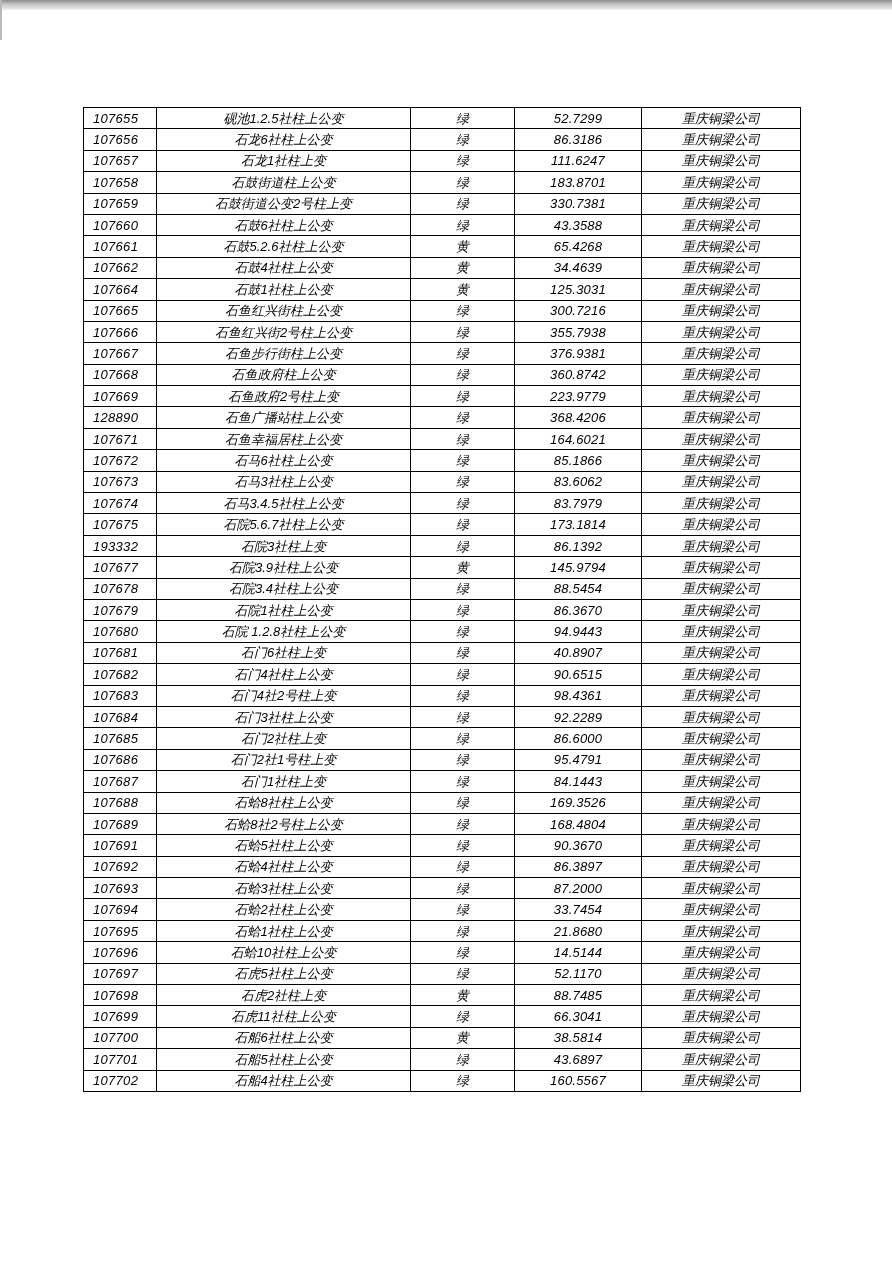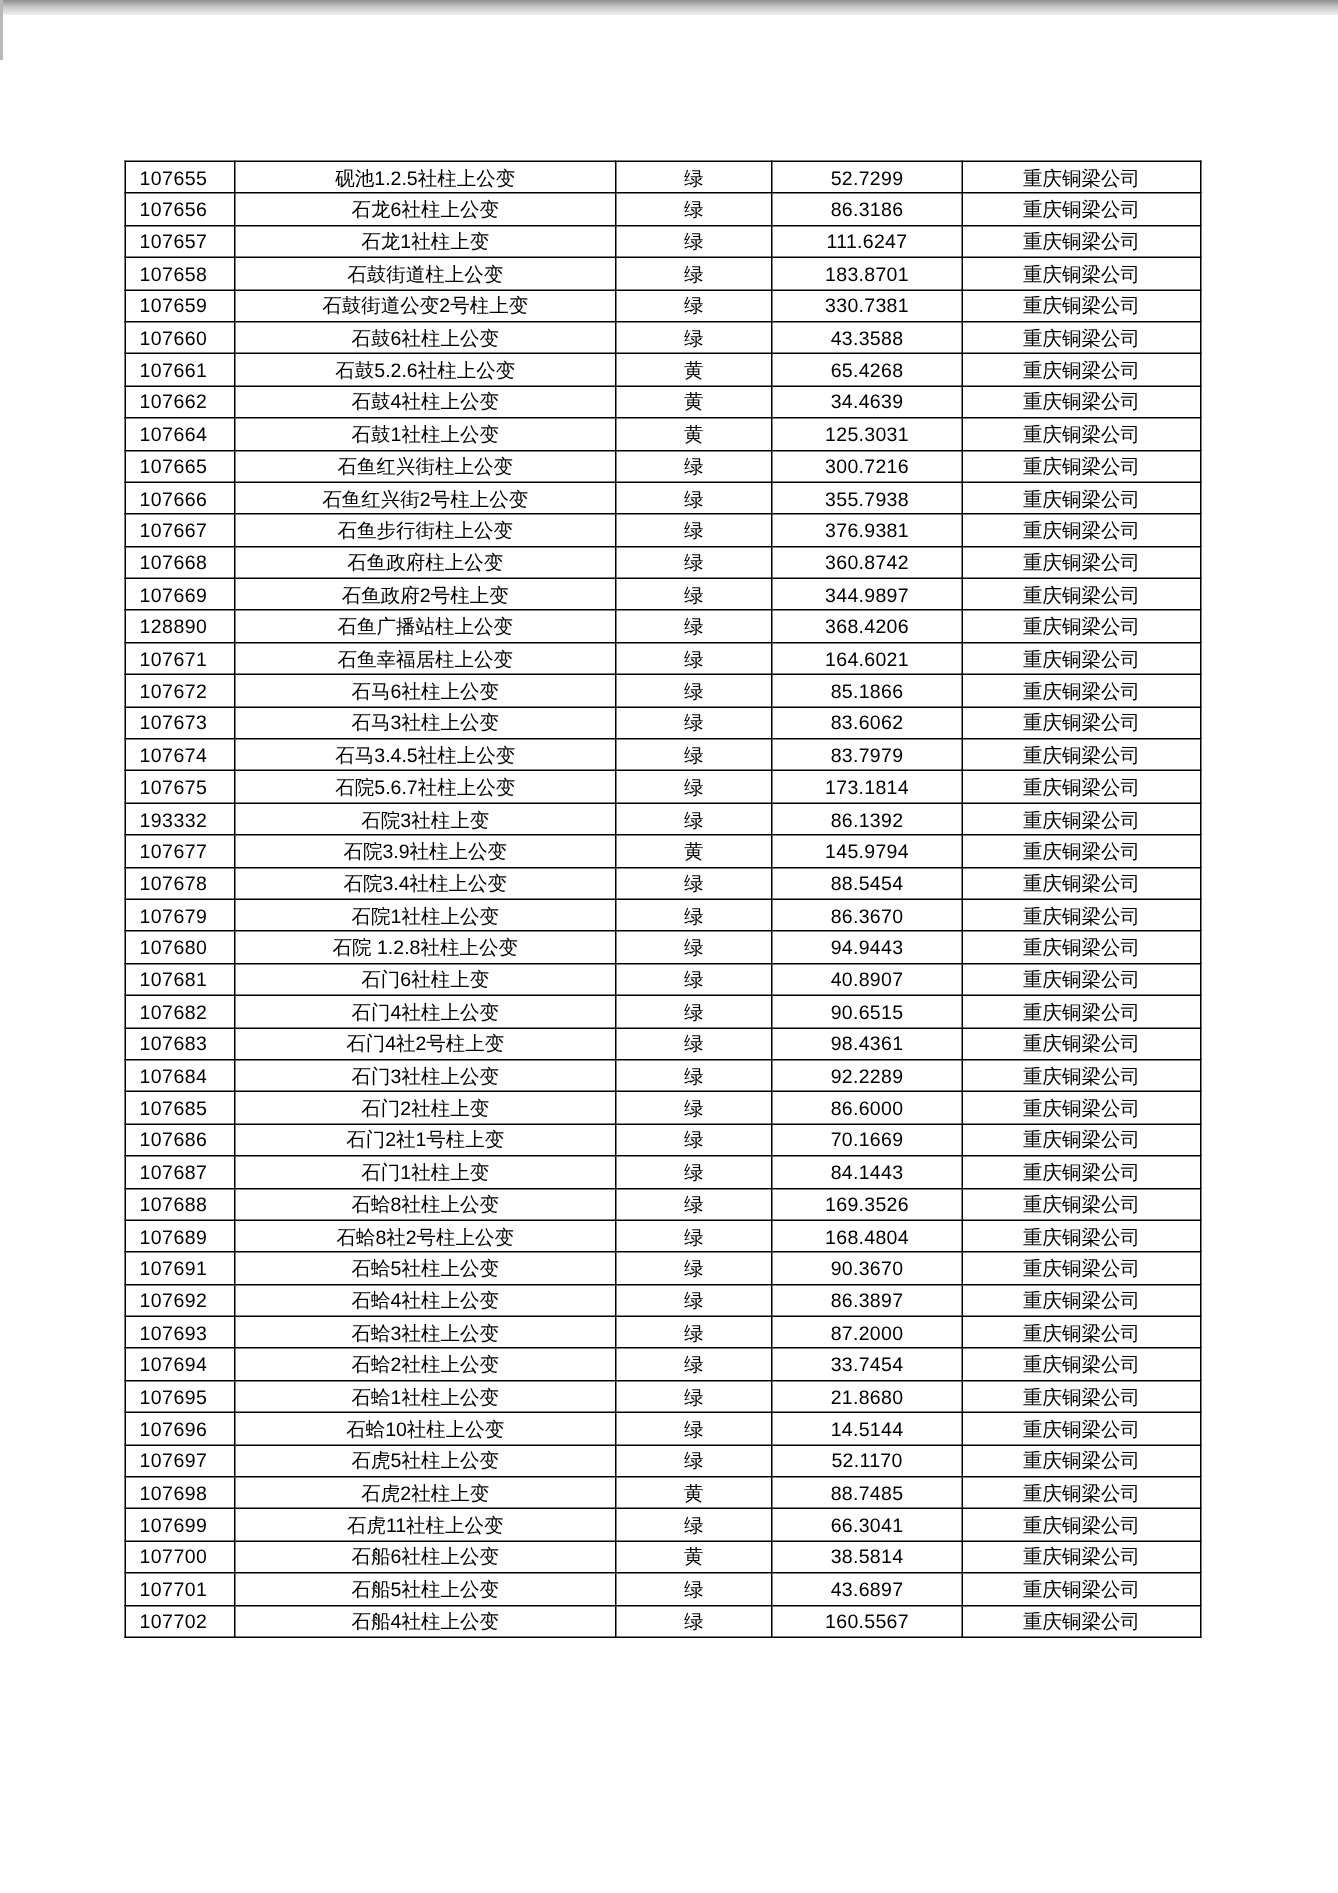--- a/index.html
+++ b/index.html
@@ -32,20 +32,21 @@
     height: 40px;
     background: #b9b9b9;
   }
   table.data-table {
     position: absolute;
     left: 83px;
     top: 107px;
     width: 717px;
     border-collapse: collapse;
     table-layout: fixed;
+    font-style: italic;
   }
   table.data-table td {
     border: 1px solid #000000;
     height: 20.4px;
     font-size: 13px;
     line-height: 1;
     color: #000000;
     text-align: center;
     padding: 0 2px;
     white-space: nowrap;
@@ -164,21 +165,21 @@
           <td class="col-id">107668</td>
           <td class="col-name">石鱼政府柱上公变</td>
           <td class="col-color">绿</td>
           <td class="col-value">360.8742</td>
           <td class="col-company">重庆铜梁公司</td>
         </tr>
         <tr>
           <td class="col-id">107669</td>
           <td class="col-name">石鱼政府2号柱上变</td>
           <td class="col-color">绿</td>
-          <td class="col-value">344.9897</td>
+          <td class="col-value">223.9779</td>
           <td class="col-company">重庆铜梁公司</td>
         </tr>
         <tr>
           <td class="col-id">128890</td>
           <td class="col-name">石鱼广播站柱上公变</td>
           <td class="col-color">绿</td>
           <td class="col-value">368.4206</td>
           <td class="col-company">重庆铜梁公司</td>
         </tr>
         <tr>
@@ -283,21 +284,21 @@
           <td class="col-id">107685</td>
           <td class="col-name">石门2社柱上变</td>
           <td class="col-color">绿</td>
           <td class="col-value">86.6000</td>
           <td class="col-company">重庆铜梁公司</td>
         </tr>
         <tr>
           <td class="col-id">107686</td>
           <td class="col-name">石门2社1号柱上变</td>
           <td class="col-color">绿</td>
-          <td class="col-value">70.1669</td>
+          <td class="col-value">95.4791</td>
           <td class="col-company">重庆铜梁公司</td>
         </tr>
         <tr>
           <td class="col-id">107687</td>
           <td class="col-name">石门1社柱上变</td>
           <td class="col-color">绿</td>
           <td class="col-value">84.1443</td>
           <td class="col-company">重庆铜梁公司</td>
         </tr>
         <tr>

